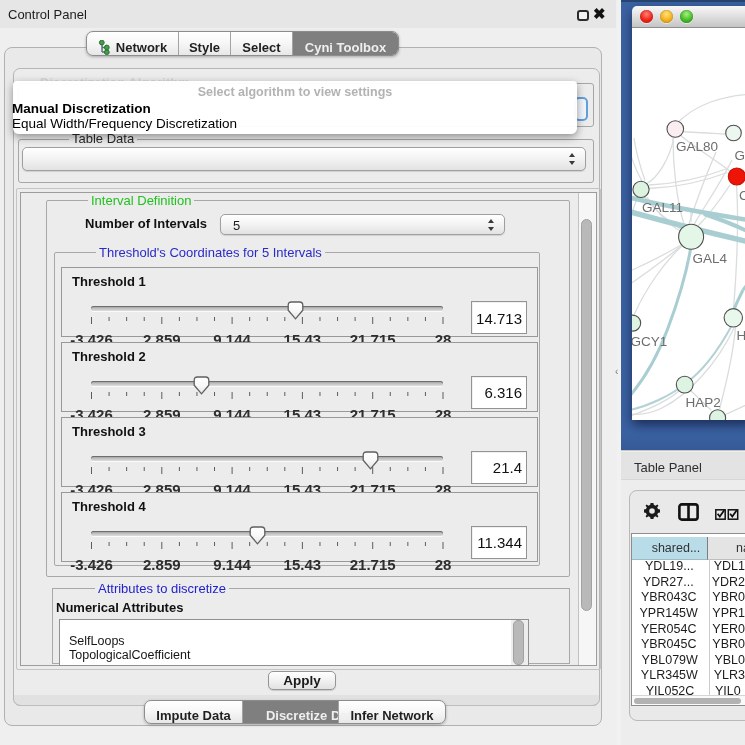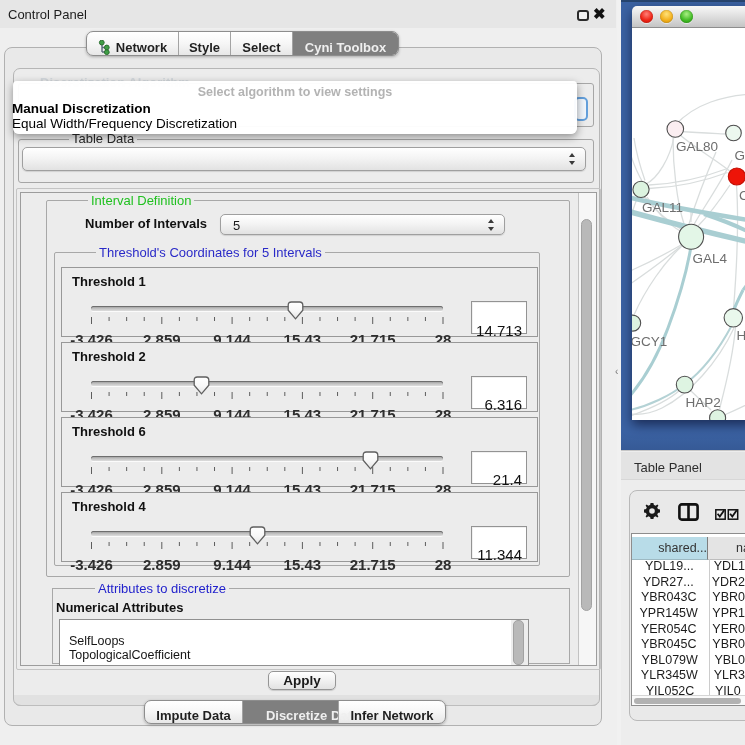--- a/index.html
+++ b/index.html
@@ -18,21 +18,21 @@
   background:linear-gradient(#ffffff 0%, #f6f6f6 50%, #e7e7e7 100%);
   box-shadow:0 1px 3px rgba(0,0,0,.28); overflow:hidden; font-size:13px; font-weight:600; color:#1f1f1f; }
 .tabbar .seg { display:flex; align-items:flex-end; justify-content:center; border-left:1px solid #a3a3a3; white-space:nowrap; }
 .tabbar .seg:first-child { border-left:none; }
 .tabbar .sel { background:#7f7f7f; color:#efefef; }
 .thpanel { position:absolute; left:61px; width:477px; height:70px; border:1px solid #989898; background:#ececec; }
 .thpanel .ttl { position:absolute; left:10px; top:6px; font-size:13px; font-weight:700; color:#111; }
 .thpanel .track { position:absolute; left:29px; top:38px; width:352px; height:5px; border-radius:2.5px;
   background:linear-gradient(#8c8c8c 0%, #b9b9b9 40%, #dedede 100%); box-shadow:inset 0 1px 0 #6e6e6e, 0 1px 0 rgba(255,255,255,.8); }
 .thpanel .vbox { position:absolute; left:409px; top:33px; width:56px; height:33px; background:#fff; border:1px solid #939393; box-shadow:inset 1px 1px 0 rgba(0,0,0,.06); }
-.thpanel .vbox span { position:absolute; right:4px; top:50%; transform:translateY(-50%); font-size:15px; color:#111;margin-top:12px; }
+.thpanel .vbox span { position:absolute; right:4px; top:50%; transform:translateY(-50%); font-size:15px; color:#111; }
 .thpanel .lab { position:absolute; top:63px; font-size:15px; font-weight:700; color:#2e2e2e; transform:translateX(-50%); }
 .thumb { position:absolute; top:33px; width:17px; height:19px; }
 .row { position:absolute; left:0; width:100%; display:flex; line-height:15.6px; }
 .cell1 { width:76px; text-align:center; }
 .cell2 { padding-left:7px; }
 </style>
 </head>
 <body>
 
 <div class="abs" style="left:0;top:0;width:617px;height:745px;background:#efefef;"></div>
@@ -172,21 +172,21 @@
           <stop offset="0.55" stop-color="#f7f7f7"></stop>
           <stop offset="1" stop-color="#e4e4e4"></stop>
         </linearGradient>
       </defs>
     </svg>
 <div class="vbox">
       <span>6.316</span>
     </div>
 </div>
 <div class="thpanel" style="top:416.8px;">
-<div class="ttl">Threshold 6</div>
+<div class="ttl">Threshold 3</div>
 <div class="track"></div>
 <svg class="abs" style="left:0;top:0;" width="477" height="70" viewBox="0 0 477 70">
       <line x1="29.50" y1="49" x2="29.50" y2="56" stroke="#5d5d5d" stroke-width="1"></line>
       <line x1="47.08" y1="49" x2="47.08" y2="53" stroke="#5d5d5d" stroke-width="1"></line>
       <line x1="64.65" y1="49" x2="64.65" y2="53" stroke="#5d5d5d" stroke-width="1"></line>
       <line x1="82.22" y1="49" x2="82.22" y2="53" stroke="#5d5d5d" stroke-width="1"></line>
       <line x1="99.80" y1="49" x2="99.80" y2="56" stroke="#5d5d5d" stroke-width="1"></line>
       <line x1="117.38" y1="49" x2="117.38" y2="53" stroke="#5d5d5d" stroke-width="1"></line>
       <line x1="134.95" y1="49" x2="134.95" y2="53" stroke="#5d5d5d" stroke-width="1"></line>
       <line x1="152.53" y1="49" x2="152.53" y2="53" stroke="#5d5d5d" stroke-width="1"></line>
@@ -378,21 +378,21 @@
     <g stroke="#111" fill="none">
       <rect x="0.8" y="1.8" width="9.4" height="9.4" stroke-width="1.5"></rect>
       <path d="M2.6 5.8 L4.8 8.6 L9.2 2.2" stroke-width="1.8"></path>
       <rect x="13.3" y="1.8" width="9.4" height="9.4" stroke-width="1.5"></rect>
       <path d="M15.1 5.8 L17.3 8.6 L21.7 2.2" stroke-width="1.8"></path>
     </g>
   </svg>
 
 <div class="abs" style="left:631px;top:533px;width:114px;height:173px;background:#fff;border:1px solid #8d8d8d;border-right:none;overflow:hidden;font-size:12.5px;color:#1c1c1c;">
   <div class="abs" style="left:0;top:2.5px;height:23.5px;width:200px;display:flex;font-size:12.5px;">
-    <div style="width:76px;background:#b8dce8;border-right:1.5px solid #7e7e7e;border-bottom:1px solid #9db9c2;text-align:right;line-height:23px;color:#333;padding-left:13px;">shared...</div>
+    <div style="width:76px;background:#b8dce8;border-right:1.5px solid #7e7e7e;border-bottom:1px solid #9db9c2;text-align:center;line-height:23px;color:#333;padding-left:13px;">shared...</div>
     <div style="flex:1;background:#e4e4e4;border-bottom:1px solid #bdbdbd;line-height:23px;color:#333;padding-left:28px;">na</div>
   </div>
   <div class="row" style="top:25.2px;">
       <div class="cell1">YDL19...</div>
       <div class="cell2">YDL1</div>
     </div>
   <div class="row" style="top:40.8px;">
       <div class="cell1">YDR27...</div>
       <div class="cell2">YDR2</div>
     </div>

